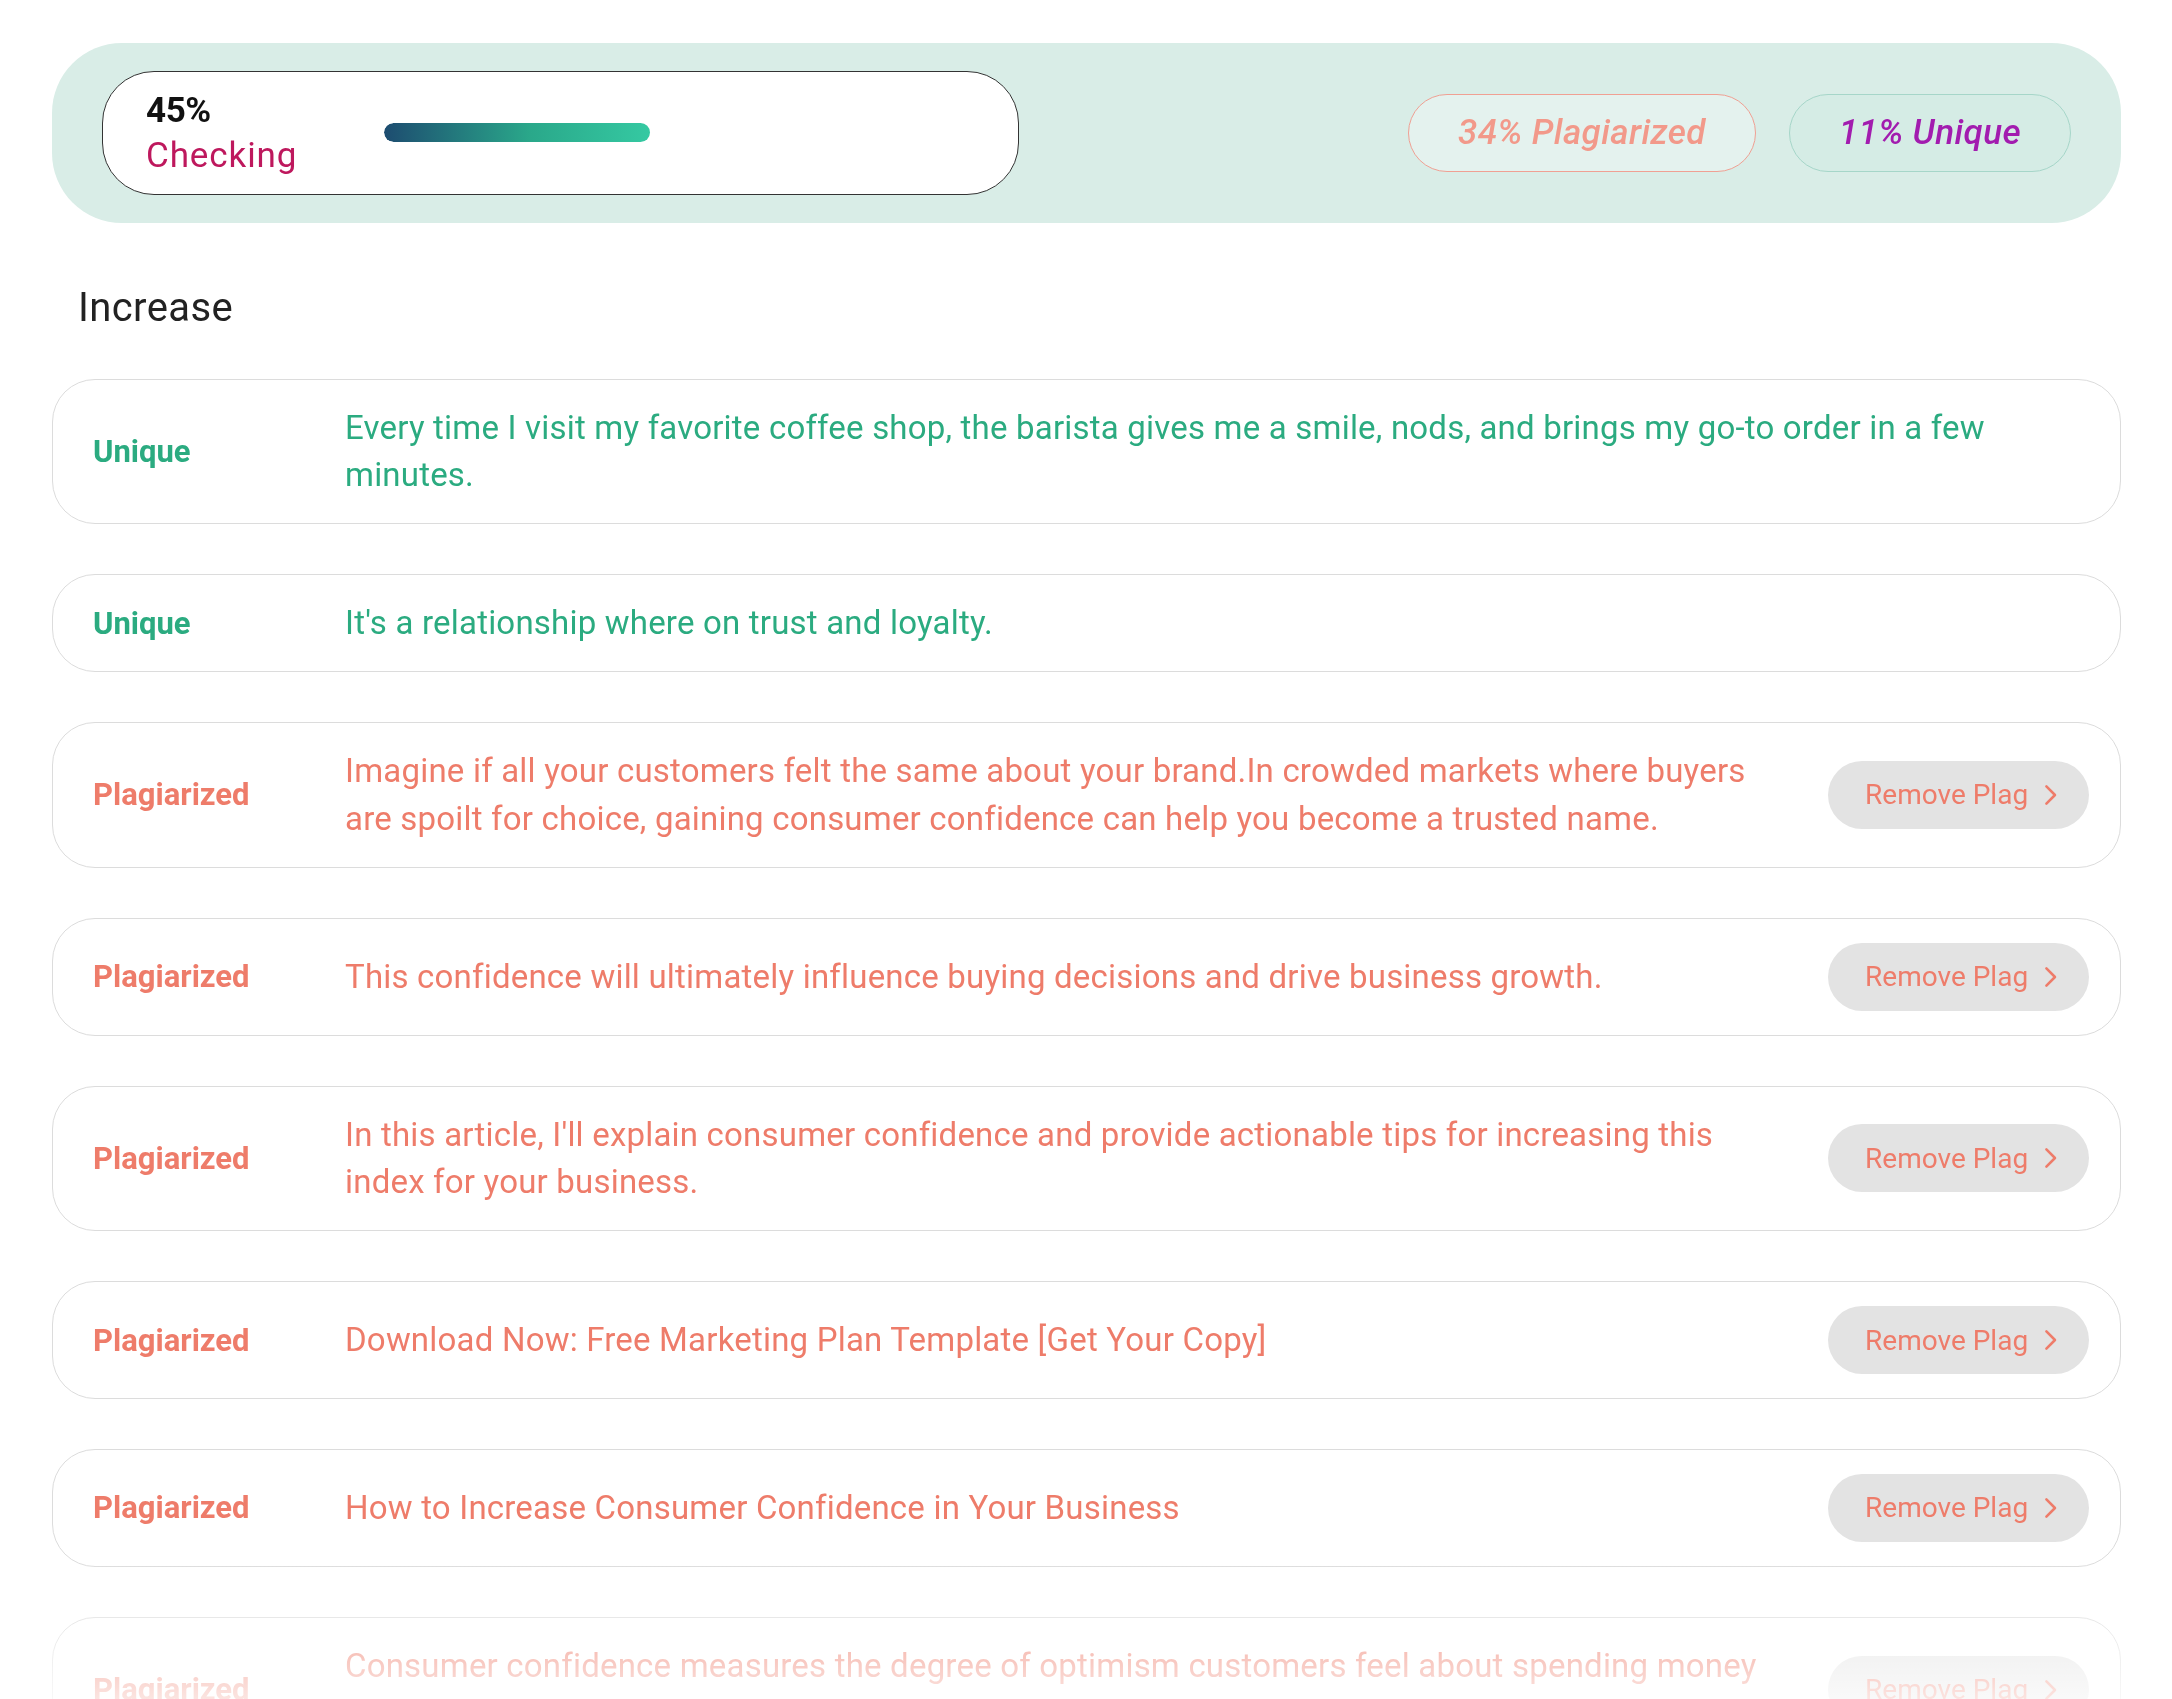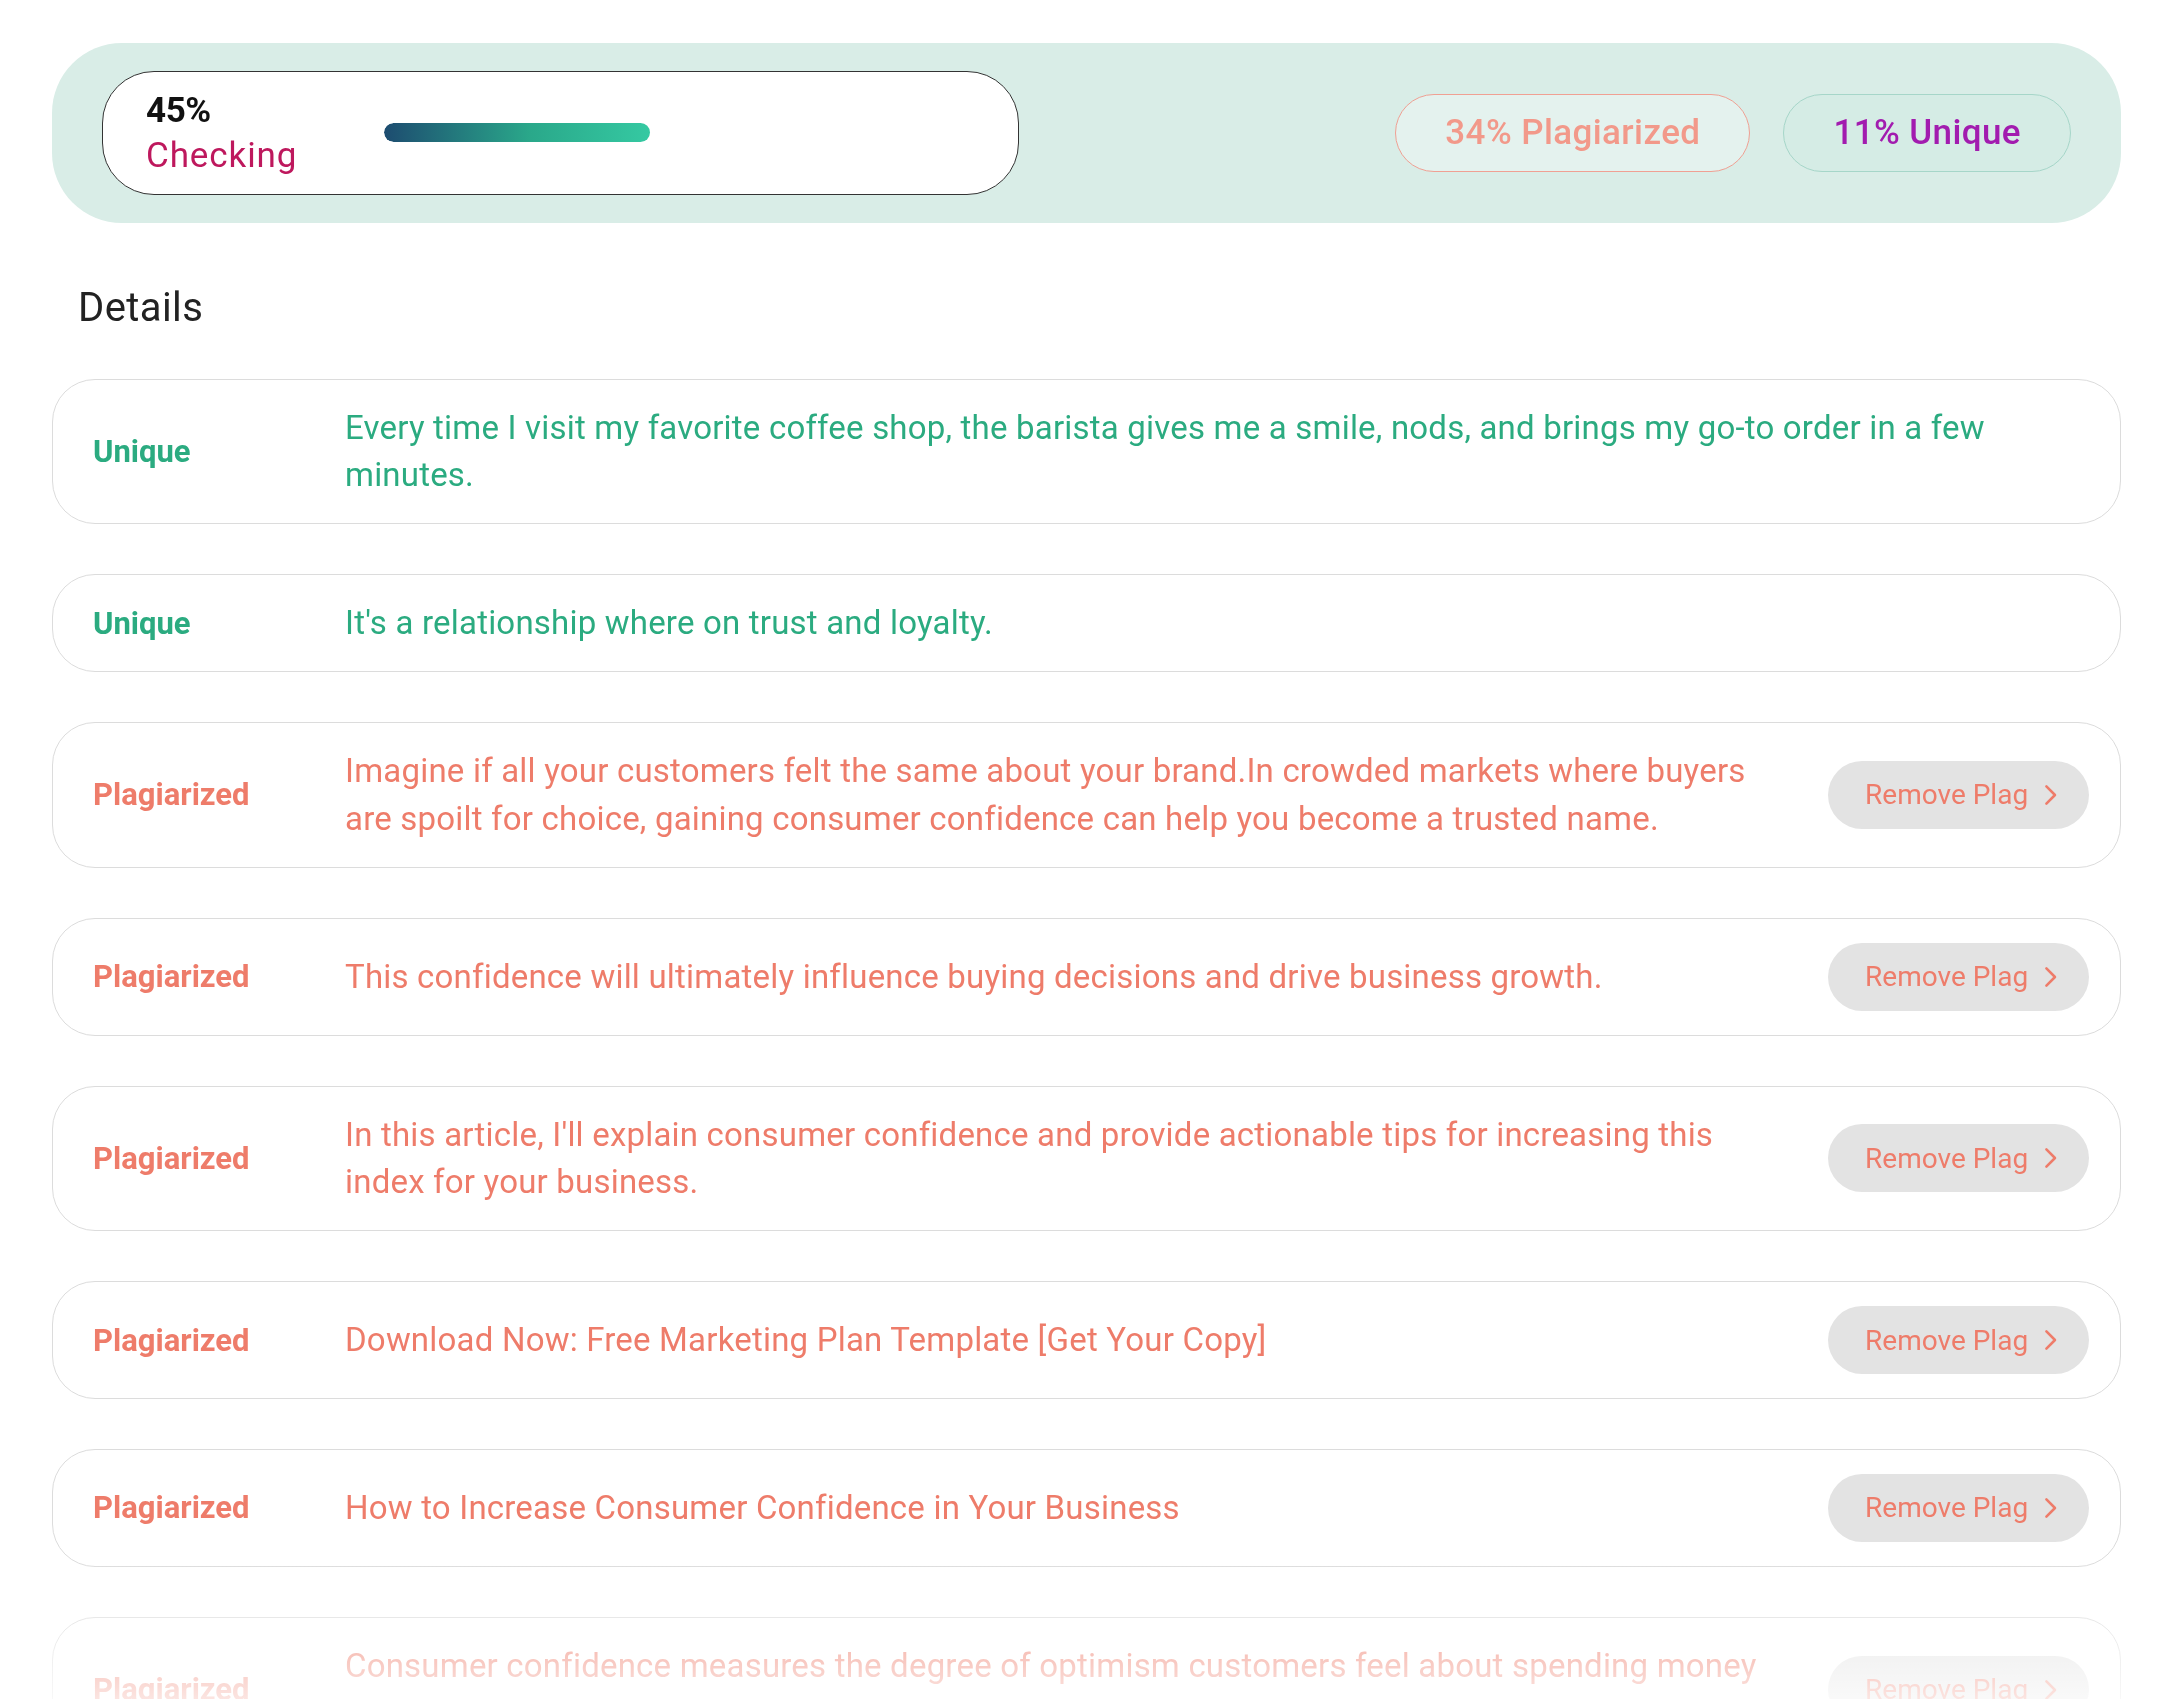--- a/index.html
+++ b/index.html
@@ -60,20 +60,21 @@
 .stat-pill {
   border-radius: 43px;
   padding: 17.4px 49px;
   font-size: 35px;
   font-weight: 500;
   display: flex;
   align-items: flex-end;
   gap: 15.6px;
   white-space: nowrap;
   letter-spacing: 0.4px;
+  font-style: italic;
 }
 .stat-pill.plag {
   border: 1.7px solid #f0a093;
   color: #f2998a;
   background: rgba(255,255,255,0.3);
 }
 .stat-pill.unique {
   border: 1.7px solid #a6d6c9;
   color: #a21caf;
   background: rgba(210,235,228,0.5);
@@ -154,21 +155,21 @@
   </div>
   <div class="spacer-flex"></div>
   <div class="stat-pill plag">
     <span>34%  Plagiarized</span>
   </div>
   <div class="stat-pill unique">
     <span>11%  Unique</span>
   </div>
 </div>
 
-<div class="details-heading">Details</div>
+<div class="details-heading">Increase</div>
 
 <div class="details-list" id="details-list">
   <div class="result-row">
       <div class="row-status unique">Unique</div>
       <div class="row-text unique">Every time I visit my favorite coffee shop, the barista gives me a smile, nods, and brings my go-to order in a few minutes.</div>
     </div>
     <div class="result-row">
       <div class="row-status unique">Unique</div>
       <div class="row-text unique">It's a relationship where on trust and loyalty.</div>
     </div>

